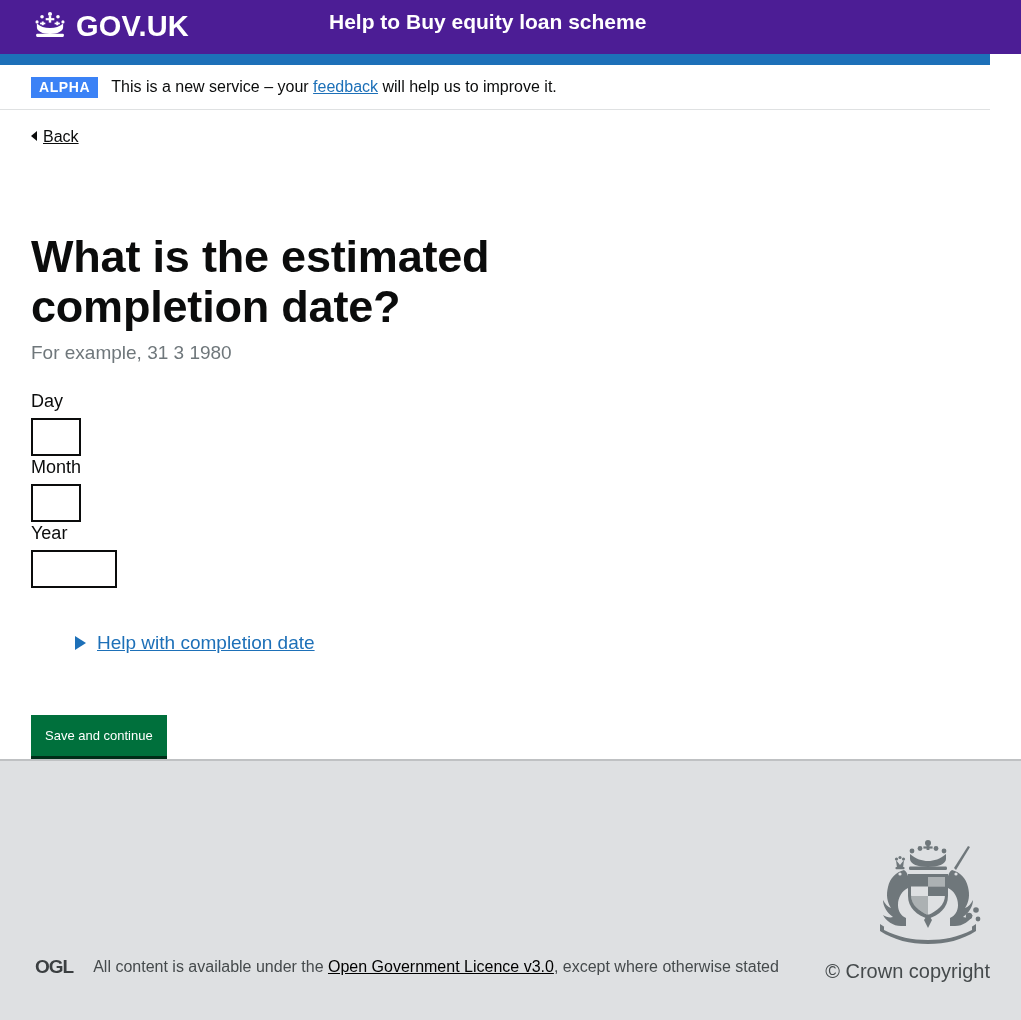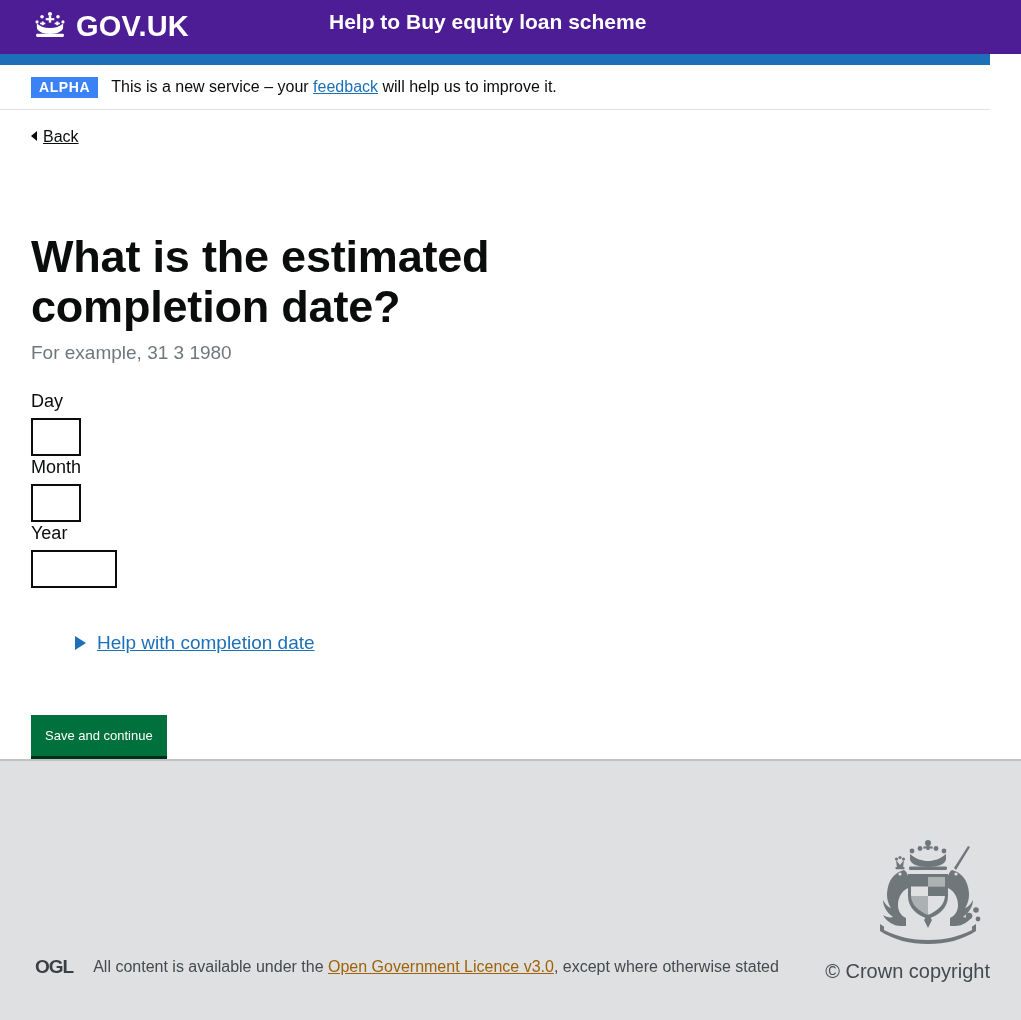--- a/index.html
+++ b/index.html
@@ -256,21 +256,21 @@
     letter-spacing: -1px;
     margin-right: 20px;
     line-height: 20px;
   }
   .licence-text {
     font-size: 16px;
     color: #454a4c;
     line-height: 20px;
   }
   .licence-text a {
-    color: #a16207;
+    color: #000000;
     text-decoration: underline;
   }
 </style>
 </head>
 <body>
 
 <div class="page">
 
   <div class="gov-header">
     <div class="gov-header-inner">

